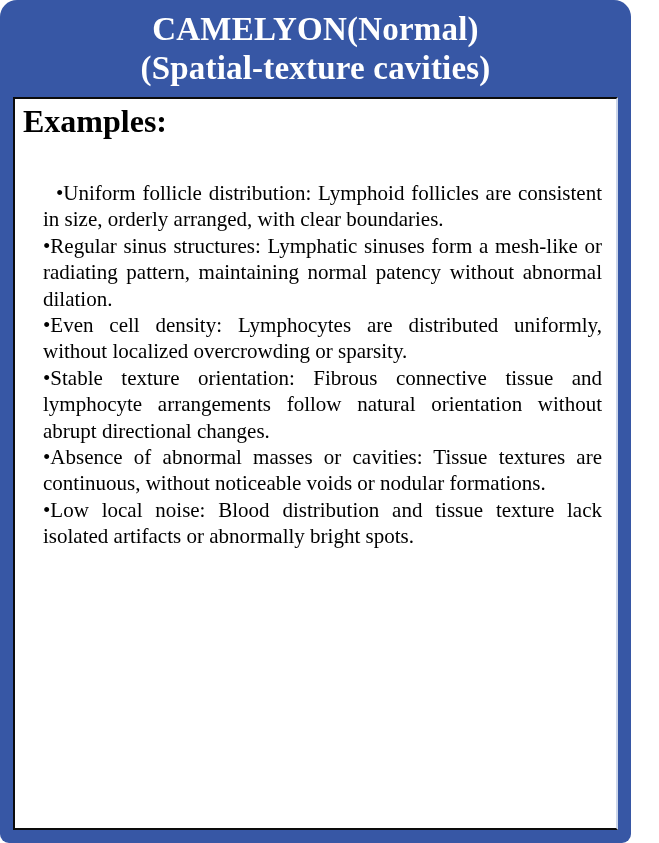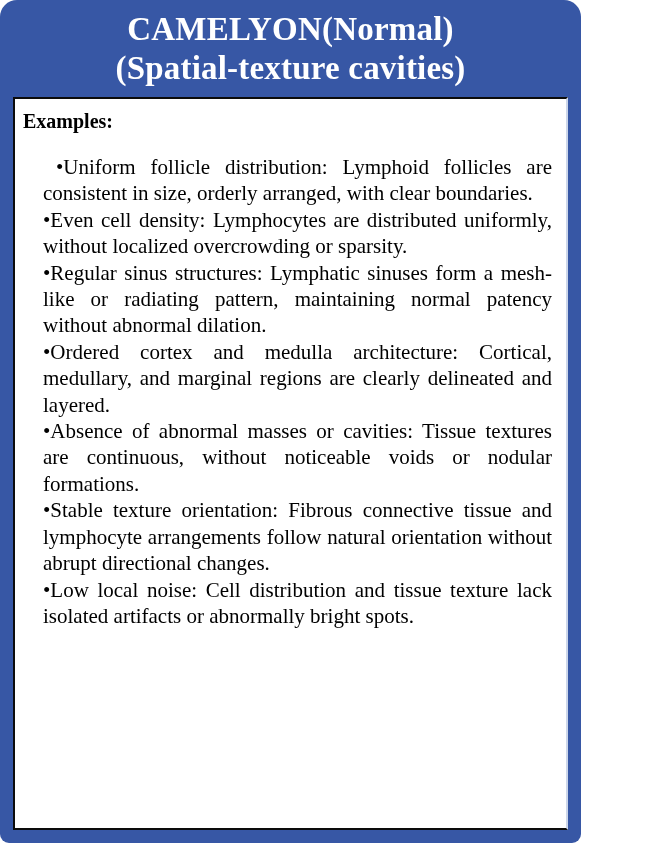--- a/index.html
+++ b/index.html
@@ -4,21 +4,21 @@
 <style>
   html, body {
     margin: 0;
     padding: 0;
     background: #ffffff;
     width: 659px;
     height: 843px;
   }
   .card {
     position: relative;
-    width: 581px;
+    width: 631px;
     height: 843px;
     box-sizing: border-box;
     background: #3757a5;
     border-radius: 17px 17px 9px 9px;
     font-family: "Liberation Serif", serif;
     overflow: hidden;
   }
   .header {
     height: 97px;
     display: flex;
@@ -40,27 +40,27 @@
     bottom: 13px;
     box-sizing: border-box;
     background: #ffffff;
     border: 2px solid #0c0c0c;
     border-right: 2px solid #ccd6ea;
     padding: 4px 6px 0 6px;
     overflow: hidden;
     color: #000000;
   }
   .examples-heading {
-    font-size: 20px;
+    font-size: 32px;
     font-weight: bold;
     line-height: 36px;
     padding-left: 2px;
   }
   .bullets {
-    margin: 15px 8px 0 22px;
+    margin: 41px 8px 0 22px;
     font-size: 21px;
     line-height: 26.4px;
     text-align: justify;
   }
   .bullets p {
     margin: 0;
     padding: 0;
   }
   .bullets p:first-child {
     text-indent: 13px;
@@ -71,21 +71,20 @@
 
 <div class="card">
   <div class="header">
     <div class="title-line">CAMELYON(Normal)</div>
     <div class="title-line">(Spatial-texture cavities)</div>
   </div>
   <div class="content">
     <div class="examples-heading">Examples:</div>
     <div class="bullets">
       <p>•Uniform follicle distribution: Lymphoid follicles are consistent in size, orderly arranged, with clear boundaries.</p>
+      <p>•Regular sinus structures: Lymphatic sinuses form a mesh-like or radiating pattern, maintaining normal patency without abnormal dilation.</p>
       <p>•Even cell density: Lymphocytes are distributed uniformly, without localized overcrowding or sparsity.</p>
-      <p>•Regular sinus structures: Lymphatic sinuses form a mesh-like or radiating pattern, maintaining normal patency without abnormal dilation.</p>
-      <p>•Ordered cortex and medulla architecture: Cortical, medullary, and marginal regions are clearly delineated and layered.</p>
+      <p>•Stable texture orientation: Fibrous connective tissue and lymphocyte arrangements follow natural orientation without abrupt directional changes.</p>
       <p>•Absence of abnormal masses or cavities: Tissue textures are continuous, without noticeable voids or nodular formations.</p>
-      <p>•Stable texture orientation: Fibrous connective tissue and lymphocyte arrangements follow natural orientation without abrupt directional changes.</p>
-      <p>•Low local noise: Cell distribution and tissue texture lack isolated artifacts or abnormally bright spots.</p>
+      <p>•Low local noise: Blood distribution and tissue texture lack isolated artifacts or abnormally bright spots.</p>
     </div>
   </div>
 </div>
 
 </body></html>

